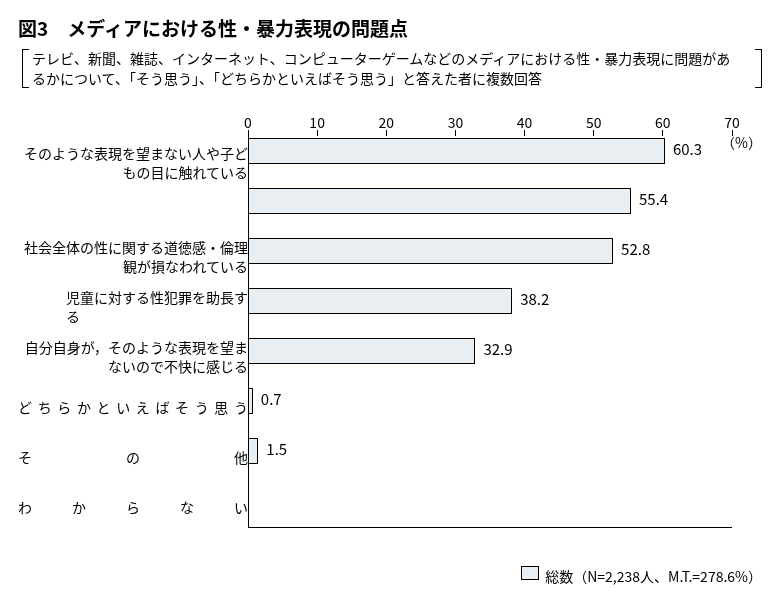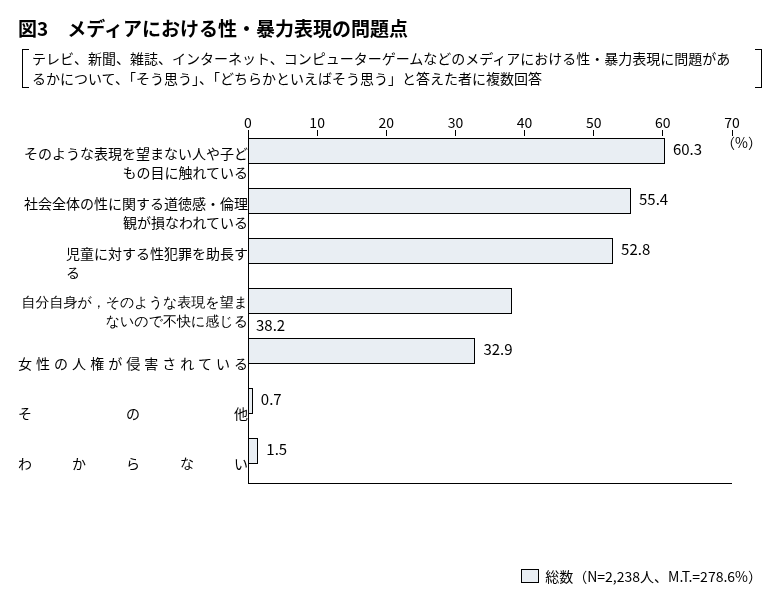--- a/index.html
+++ b/index.html
@@ -18,47 +18,47 @@
 .axis{position:absolute;top:0;left:0;right:30px;height:100%;}
 .axisline{position:absolute;top:24px;left:0;right:0;bottom:4px;border-left:1.5px solid #000;border-bottom:1.5px solid #000}
 .tick{position:absolute;top:0;width:0;text-align:center}
 .tick .tl{position:absolute;top:2px;left:-12px;width:24px;font-size:14px}
 .tick .tm{position:absolute;top:20px;left:-0.5px;width:1px;height:6px;background:#000}
 .unit{position:absolute;top:22px;right:-30px;font-size:14px}
 .bars{position:absolute;top:28px;left:0;right:30px;bottom:0}
 .brow{height:50px;display:flex;align-items:flex-start}
 .bar{height:26px;border:1px solid #000;background:#e9eef3;box-sizing:border-box}
 .val{margin-left:8px;font-size:15px}
-.legend{position:absolute;bottom:6px;right:18px;font-size:14px;display:flex;align-items:center;gap:6px}
+.legend{position:absolute;bottom:6px;right:18px;font-size:14px;display:flex;gap:6px}
 .swatch{width:16px;height:12px;border:1px solid #000;background:#e9eef3;display:inline-block}
 </style>
 </head>
 <body>
 <div class="wrap">
 
 <div class="title">図3　メディアにおける性・暴力表現の問題点</div>
 <div class="subtitle">テレビ、新聞、雑誌、インターネット、コンピューターゲームなどのメディアにおける性・暴力表現に問題があるかについて、「そう思う」、「どちらかといえばそう思う」と答えた者に複数回答</div>
 
 <div class="chart">
   <div class="labels">
     <div class="spacer"></div>
   <div class="row" style="height: 50px;">
           <div class="rowlabel">そのような表現を望まない人や子どもの目に触れている</div>
         </div>
-        <div class="row" style="height: 50px;">
+        <div class="row" style="height: 50px; margin-top: 44px;">
           <div class="rowlabel">社会全体の性に関する道徳感・倫理観が損なわれている</div>
         </div>
         <div class="row" style="height: 50px; margin-left: 48px;">
           <div class="rowlabel justify">児童に対する性犯罪を助長する</div>
         </div>
-        <div class="row" style="height: 50px; font-family: Liberation Serif, serif;">
+        <div class="row" style="height: 50px;">
           <div class="rowlabel">自分自身が，そのような表現を望まないので不快に感じる</div>
         </div>
         <div class="row" style="height: 50px;">
-          <div class="rowlabel justify">女性の人権が侵害されている</div>
+          <div class="rowlabel justify">どちらかといえばそう思う</div>
         </div>
         <div class="row" style="height: 50px;">
           <div class="rowlabel justify">その他</div>
         </div>
         <div class="row" style="height: 50px;">
           <div class="rowlabel justify">わからない</div>
         </div>
       </div>
   <div class="plot">
     <div class="axis">
@@ -103,21 +103,21 @@
             <span class="val">60.3</span>
           </div>
           <div class="brow" style="height: 50px;">
             <div class="bar" style="width: 79.1429%;"></div>
             <span class="val">55.4</span>
           </div>
           <div class="brow" style="height: 50px;">
             <div class="bar" style="width: 75.4286%;"></div>
             <span class="val">52.8</span>
           </div>
-          <div class="brow" style="height: 50px; flex-direction: column;">
+          <div class="brow" style="height: 50px;">
             <div class="bar" style="width: 54.5714%;"></div>
             <span class="val">38.2</span>
           </div>
           <div class="brow" style="height: 50px;">
             <div class="bar" style="width: 47%;"></div>
             <span class="val">32.9</span>
           </div>
           <div class="brow" style="height: 50px;">
             <div class="bar" style="width: 1%;"></div>
             <span class="val">0.7</span>

